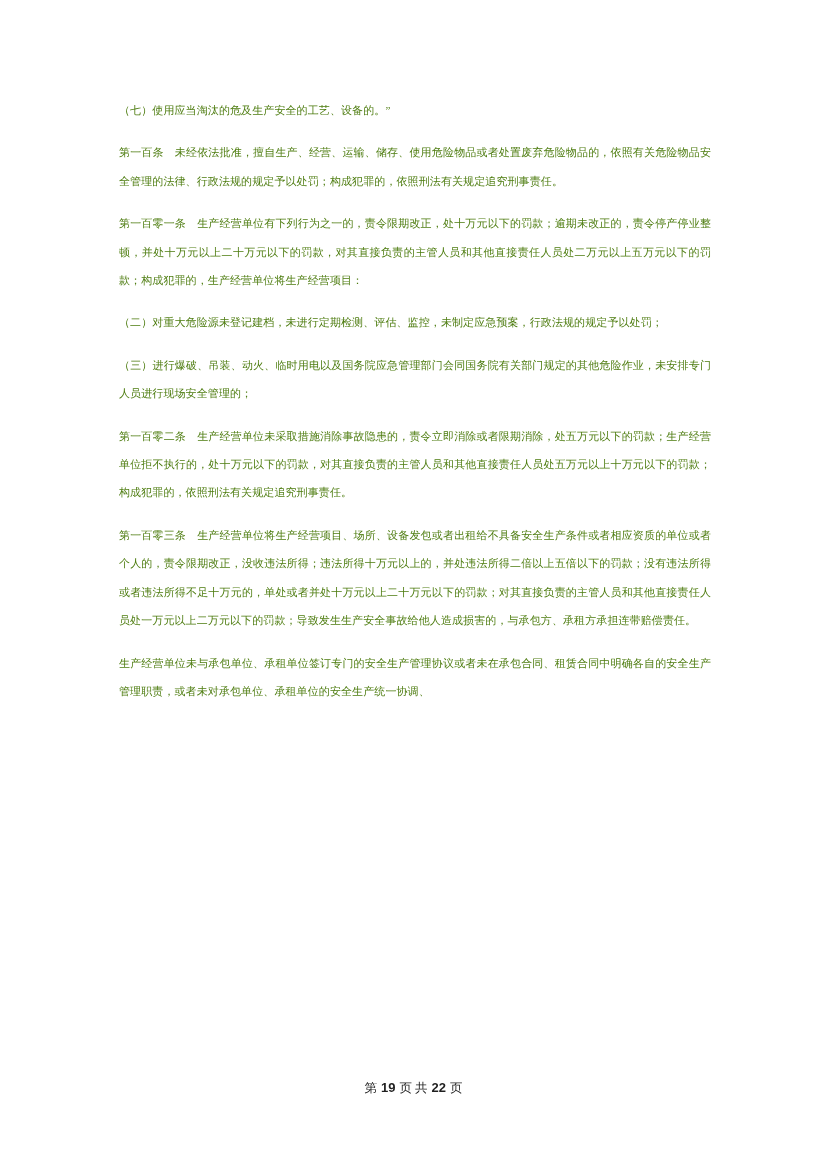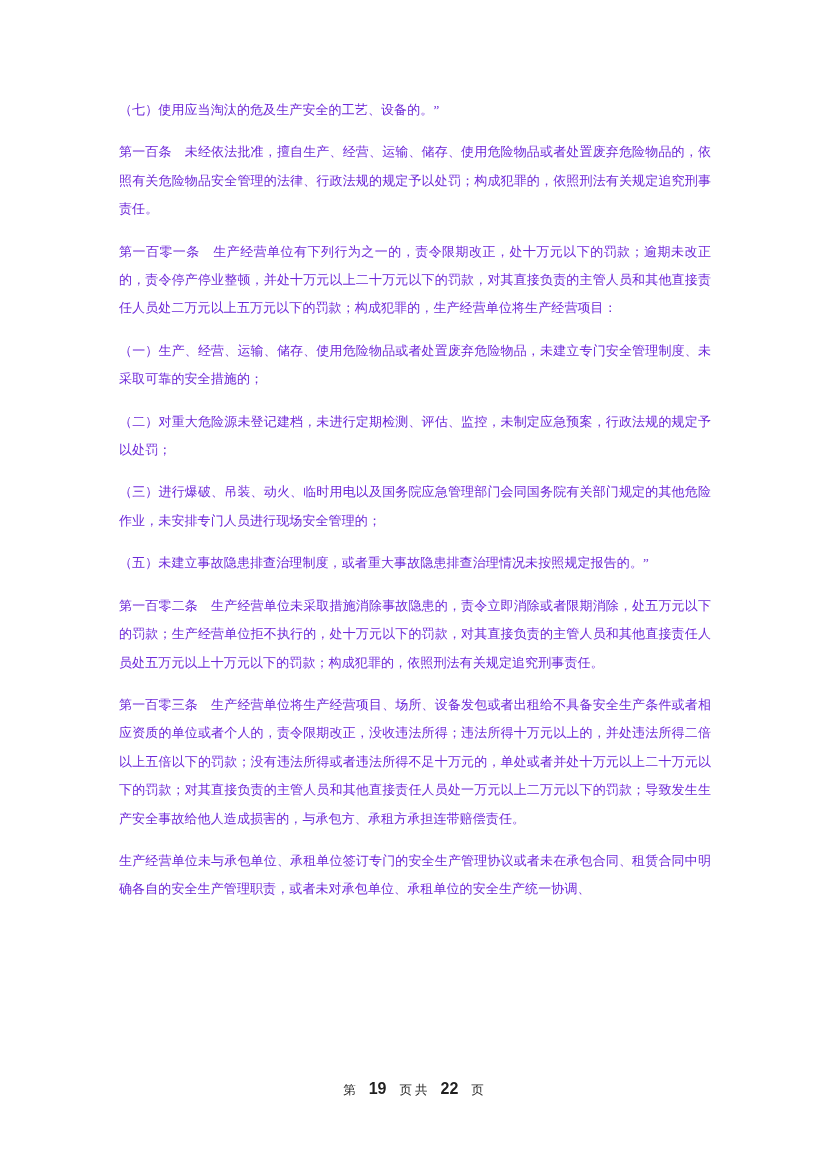--- a/index.html
+++ b/index.html
@@ -21,59 +21,57 @@
     font-family: "Liberation Serif", "DejaVu Serif", serif;
   }
   .content {
     position: absolute;
     top: 96px;
     left: 119px;
     width: 592px;
   }
   .para {
     margin: 0 0 14px 0;
-    font-size: 13px;
+    font-size: 11px;
     line-height: 28.4px;
     text-align: justify;
     text-justify: inter-ideograph;
     letter-spacing: 0.1px;
-    color: #6d28d9;
+    color: #4d7c0f;
   }
   .footer {
     position: absolute;
     left: 0;
     right: 0;
     top: 1080px;
     text-align: center;
     font-size: 12.5px;
     color: #1f1f1f;
     font-family: "Liberation Serif", "DejaVu Serif", serif;
   }
   .footer .num {
     font-family: "Liberation Sans", "DejaVu Sans", sans-serif;
     font-weight: bold;
-    font-size: 16px;
-    margin: 0 12px;
+    font-size: 13px;
+    margin: 0 3px;
   }
   .footer .zh {
     margin: 0 1px;
   }
 </style>
 </head>
 <body>
 
 <div class="page">
   <div class="content">
     <p class="para">（七）使用应当淘汰的危及生产安全的工艺、设备的。”</p>
     <p class="para">第一百条　未经依法批准，擅自生产、经营、运输、储存、使用危险物品或者处置废弃危险物品的，依照有关危险物品安全管理的法律、行政法规的规定予以处罚；构成犯罪的，依照刑法有关规定追究刑事责任。</p>
     <p class="para">第一百零一条　生产经营单位有下列行为之一的，责令限期改正，处十万元以下的罚款；逾期未改正的，责令停产停业整顿，并处十万元以上二十万元以下的罚款，对其直接负责的主管人员和其他直接责任人员处二万元以上五万元以下的罚款；构成犯罪的，生产经营单位将生产经营项目：</p>
-    <p class="para">（一）生产、经营、运输、储存、使用危险物品或者处置废弃危险物品，未建立专门安全管理制度、未采取可靠的安全措施的；</p>
     <p class="para">（二）对重大危险源未登记建档，未进行定期检测、评估、监控，未制定应急预案，行政法规的规定予以处罚；</p>
     <p class="para">（三）进行爆破、吊装、动火、临时用电以及国务院应急管理部门会同国务院有关部门规定的其他危险作业，未安排专门人员进行现场安全管理的；</p>
-    <p class="para">（五）未建立事故隐患排查治理制度，或者重大事故隐患排查治理情况未按照规定报告的。”</p>
     <p class="para">第一百零二条　生产经营单位未采取措施消除事故隐患的，责令立即消除或者限期消除，处五万元以下的罚款；生产经营单位拒不执行的，处十万元以下的罚款，对其直接负责的主管人员和其他直接责任人员处五万元以上十万元以下的罚款；构成犯罪的，依照刑法有关规定追究刑事责任。</p>
     <p class="para">第一百零三条　生产经营单位将生产经营项目、场所、设备发包或者出租给不具备安全生产条件或者相应资质的单位或者个人的，责令限期改正，没收违法所得；违法所得十万元以上的，并处违法所得二倍以上五倍以下的罚款；没有违法所得或者违法所得不足十万元的，单处或者并处十万元以上二十万元以下的罚款；对其直接负责的主管人员和其他直接责任人员处一万元以上二万元以下的罚款；导致发生生产安全事故给他人造成损害的，与承包方、承租方承担连带赔偿责任。</p>
     <p class="para">生产经营单位未与承包单位、承租单位签订专门的安全生产管理协议或者未在承包合同、租赁合同中明确各自的安全生产管理职责，或者未对承包单位、承租单位的安全生产统一协调、</p>
   </div>
 
   <div class="footer">
     <span class="zh">第</span><span class="num">19</span><span class="zh">页 共</span><span class="num">22</span><span class="zh">页</span>
   </div>
 </div>
 

